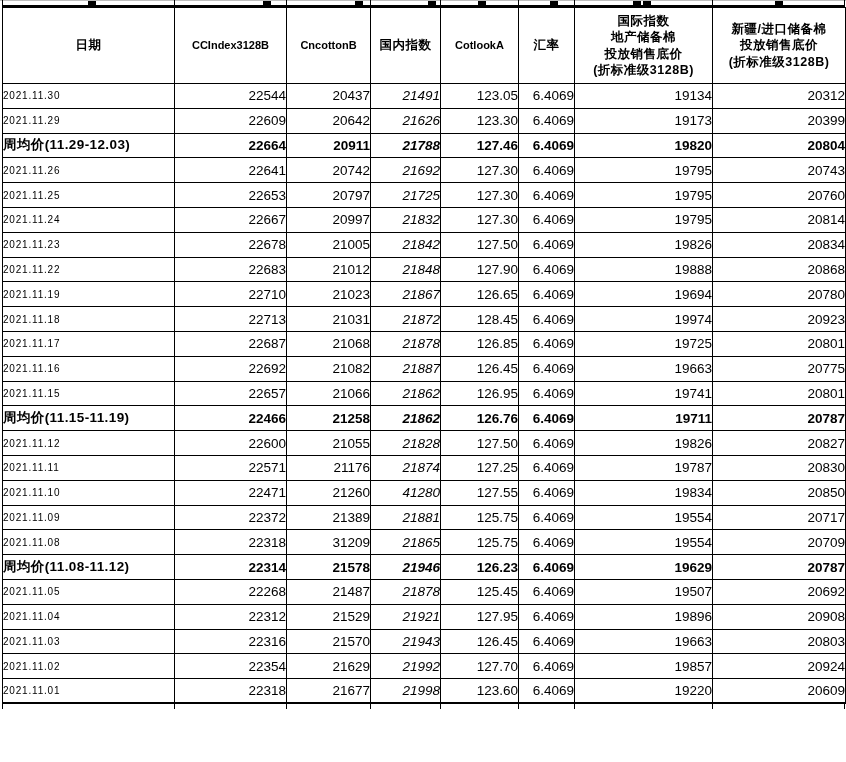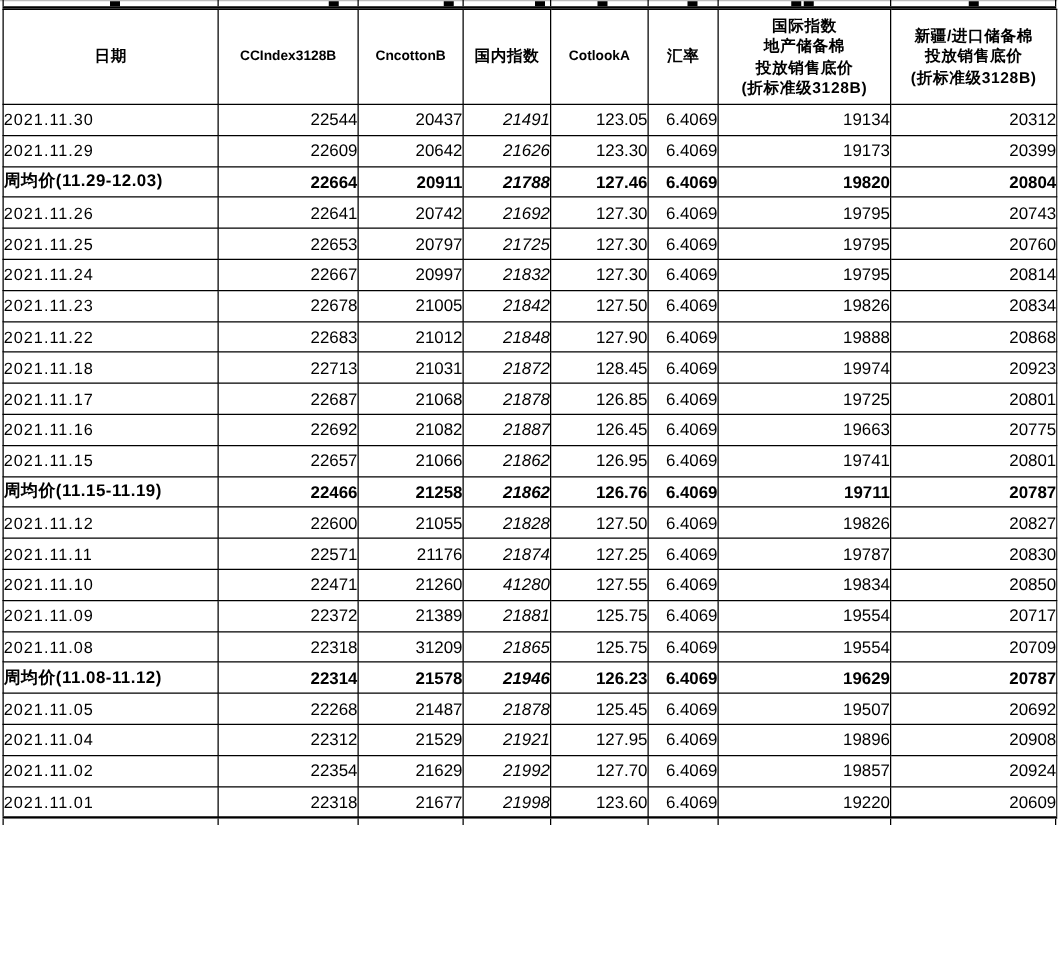--- a/index.html
+++ b/index.html
@@ -73,21 +73,21 @@
     text-align: center;
     vertical-align: middle;
     white-space: pre-line !important;
     line-height: 1.32;
     letter-spacing: 0.5px;
   }
   th.eng { font-size: 11px; letter-spacing: 0; white-space: nowrap !important; margin-left: 44px; }
   td.date {
     text-align: left;
     padding-left: 5px;
-    font-size: 13px;
+    font-size: 10px;
     letter-spacing: 0.8px;
     vertical-align: middle;
   }
   td.num {
     text-align: right;
     font-size: 13.5px;
     vertical-align: middle;
   }
   td.c2 { padding-right: 20px; }
   td.c3 { padding-right: 10px; }
@@ -234,20 +234,30 @@
           <td class="date c1">2021.11.22</td>
           <td class="num c2">22683</td>
           <td class="num c3">21012</td>
           <td class="num c4">21848</td>
           <td class="num c5">127.90</td>
           <td class="num c6">6.4069</td>
           <td class="num c7">19888</td>
           <td class="num c8">20868</td>
         </tr>
         <tr>
+          <td class="date c1">2021.11.19</td>
+          <td class="num c2">22710</td>
+          <td class="num c3">21023</td>
+          <td class="num c4">21867</td>
+          <td class="num c5">126.65</td>
+          <td class="num c6">6.4069</td>
+          <td class="num c7">19694</td>
+          <td class="num c8">20780</td>
+        </tr>
+        <tr>
           <td class="date c1">2021.11.18</td>
           <td class="num c2">22713</td>
           <td class="num c3">21031</td>
           <td class="num c4">21872</td>
           <td class="num c5">128.45</td>
           <td class="num c6">6.4069</td>
           <td class="num c7">19974</td>
           <td class="num c8">20923</td>
         </tr>
         <tr>
@@ -362,20 +372,30 @@
         </tr>
         <tr>
           <td class="date c1">2021.11.04</td>
           <td class="num c2">22312</td>
           <td class="num c3">21529</td>
           <td class="num c4">21921</td>
           <td class="num c5">127.95</td>
           <td class="num c6">6.4069</td>
           <td class="num c7">19896</td>
           <td class="num c8">20908</td>
+        </tr>
+        <tr>
+          <td class="date c1">2021.11.03</td>
+          <td class="num c2">22316</td>
+          <td class="num c3">21570</td>
+          <td class="num c4">21943</td>
+          <td class="num c5">126.45</td>
+          <td class="num c6">6.4069</td>
+          <td class="num c7">19663</td>
+          <td class="num c8">20803</td>
         </tr>
         <tr>
           <td class="date c1">2021.11.02</td>
           <td class="num c2">22354</td>
           <td class="num c3">21629</td>
           <td class="num c4">21992</td>
           <td class="num c5">127.70</td>
           <td class="num c6">6.4069</td>
           <td class="num c7">19857</td>
           <td class="num c8">20924</td>

